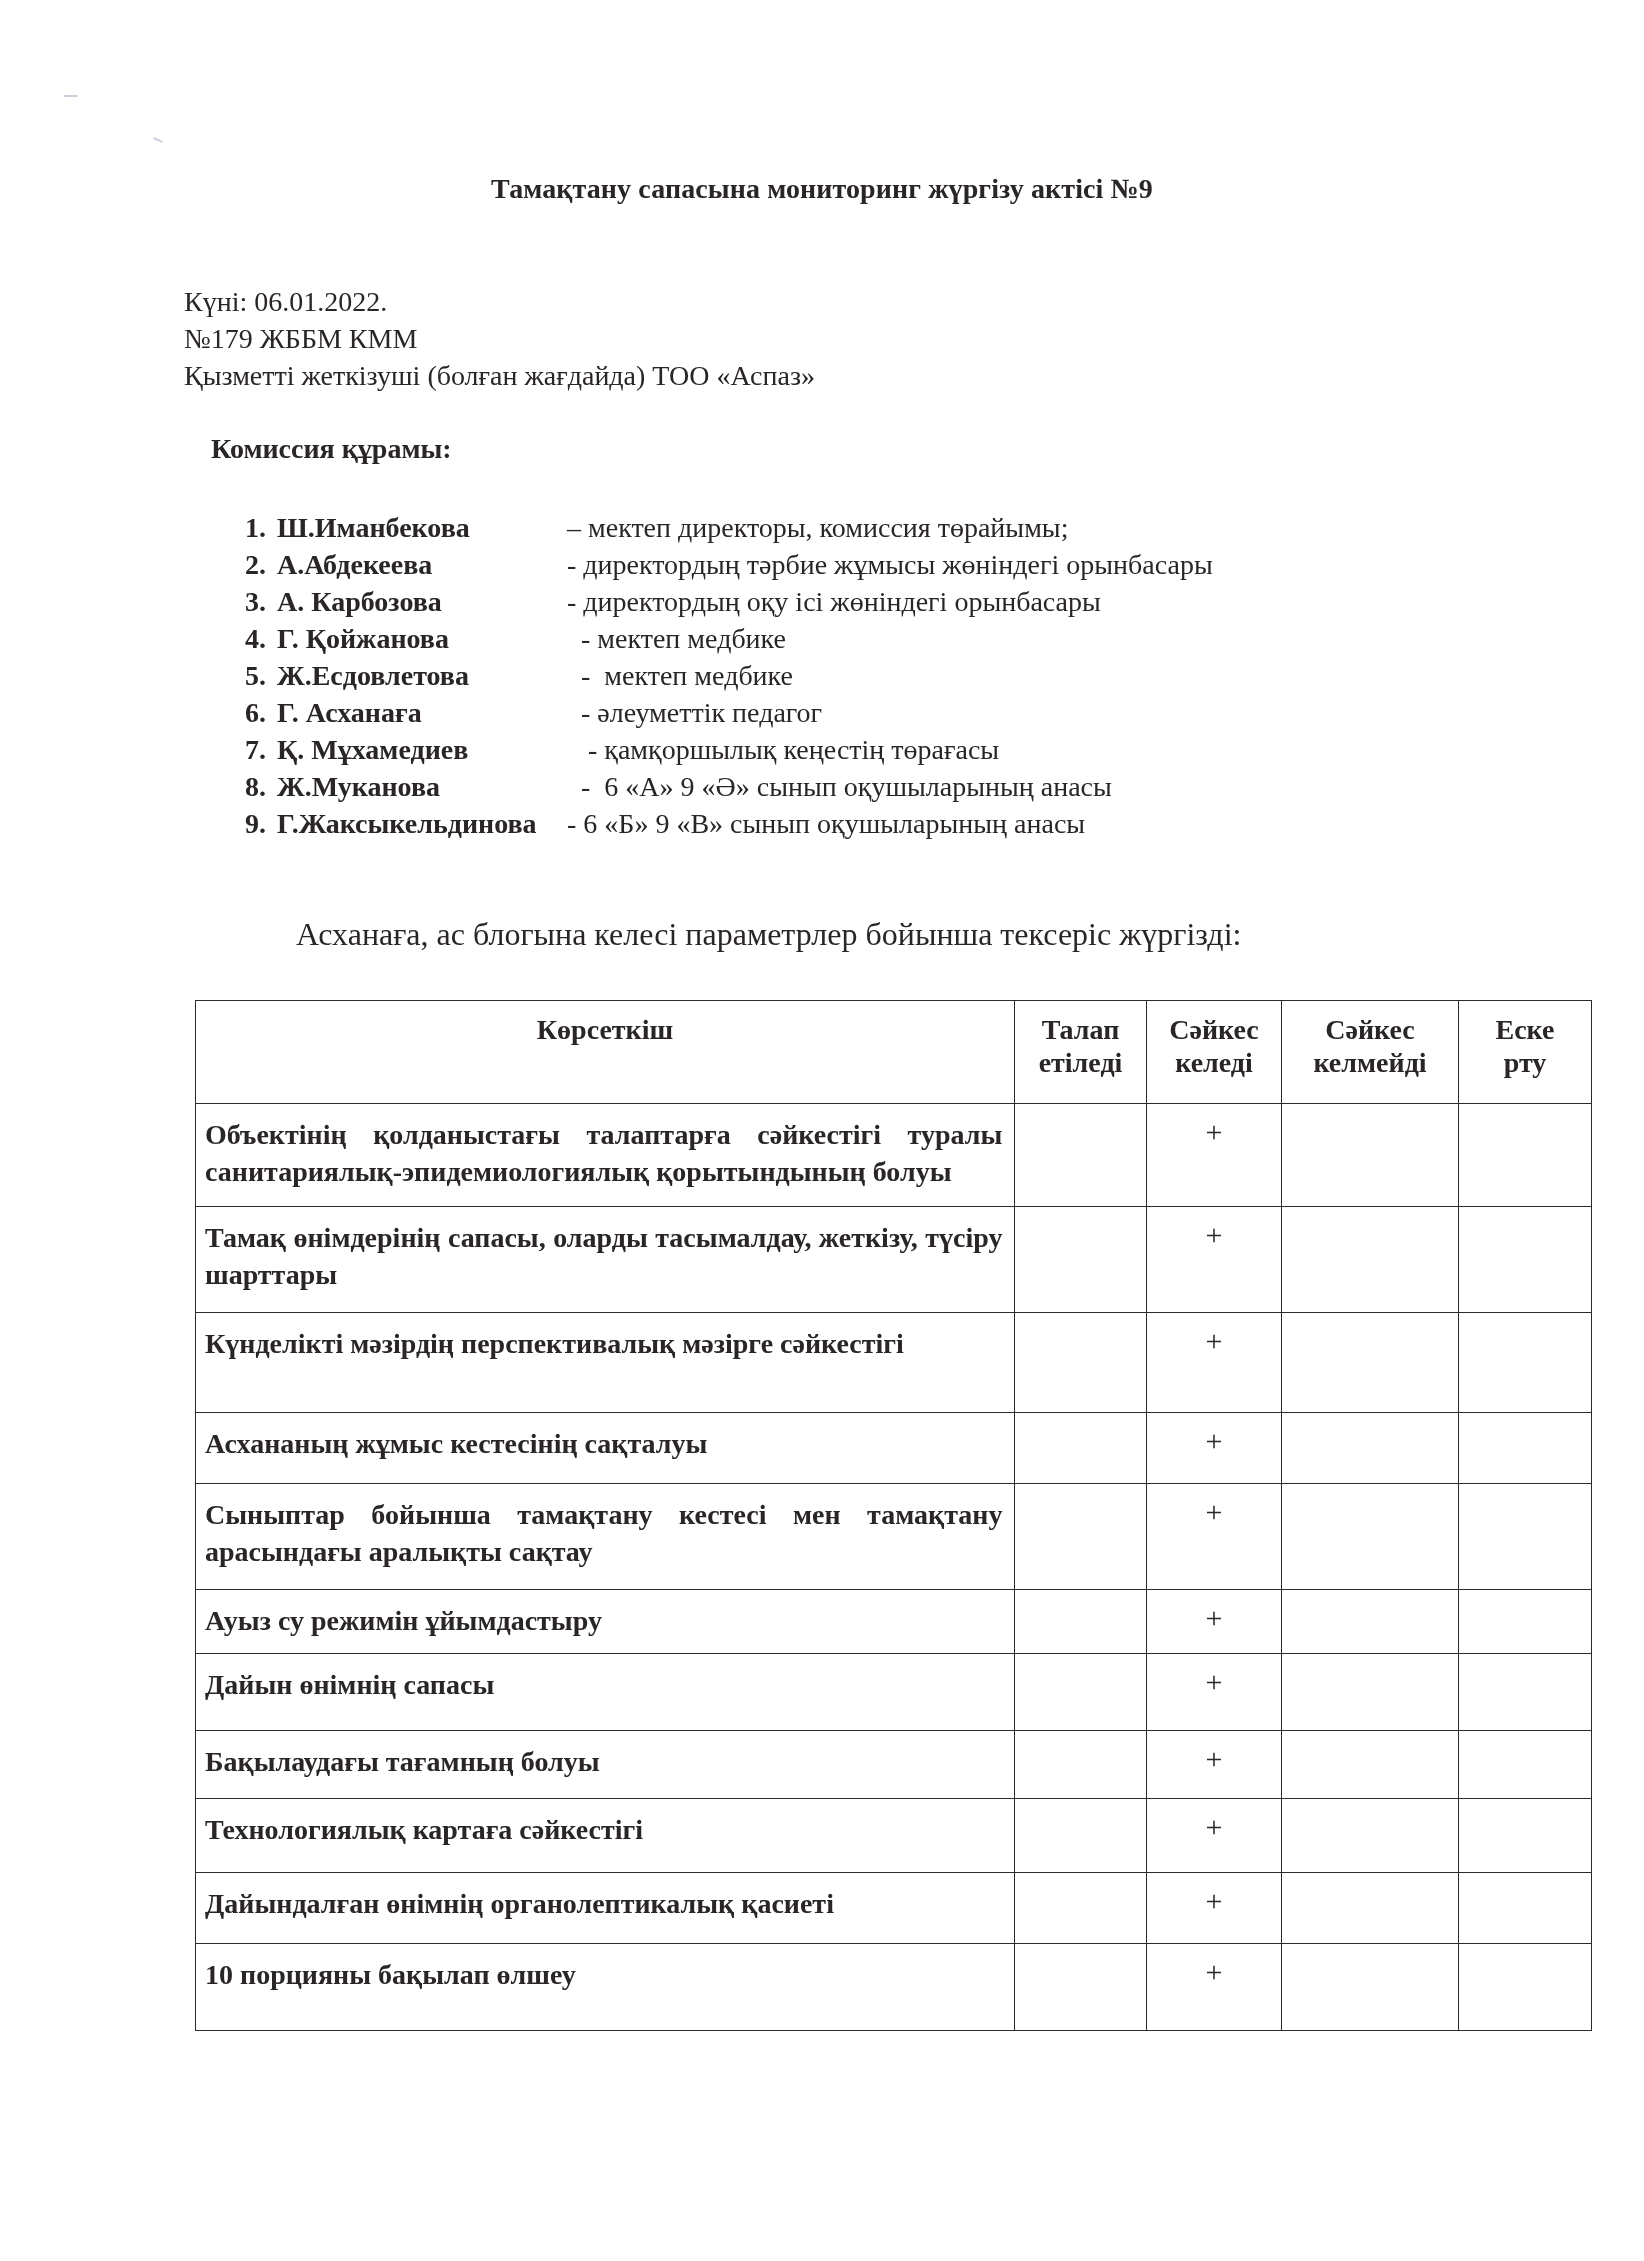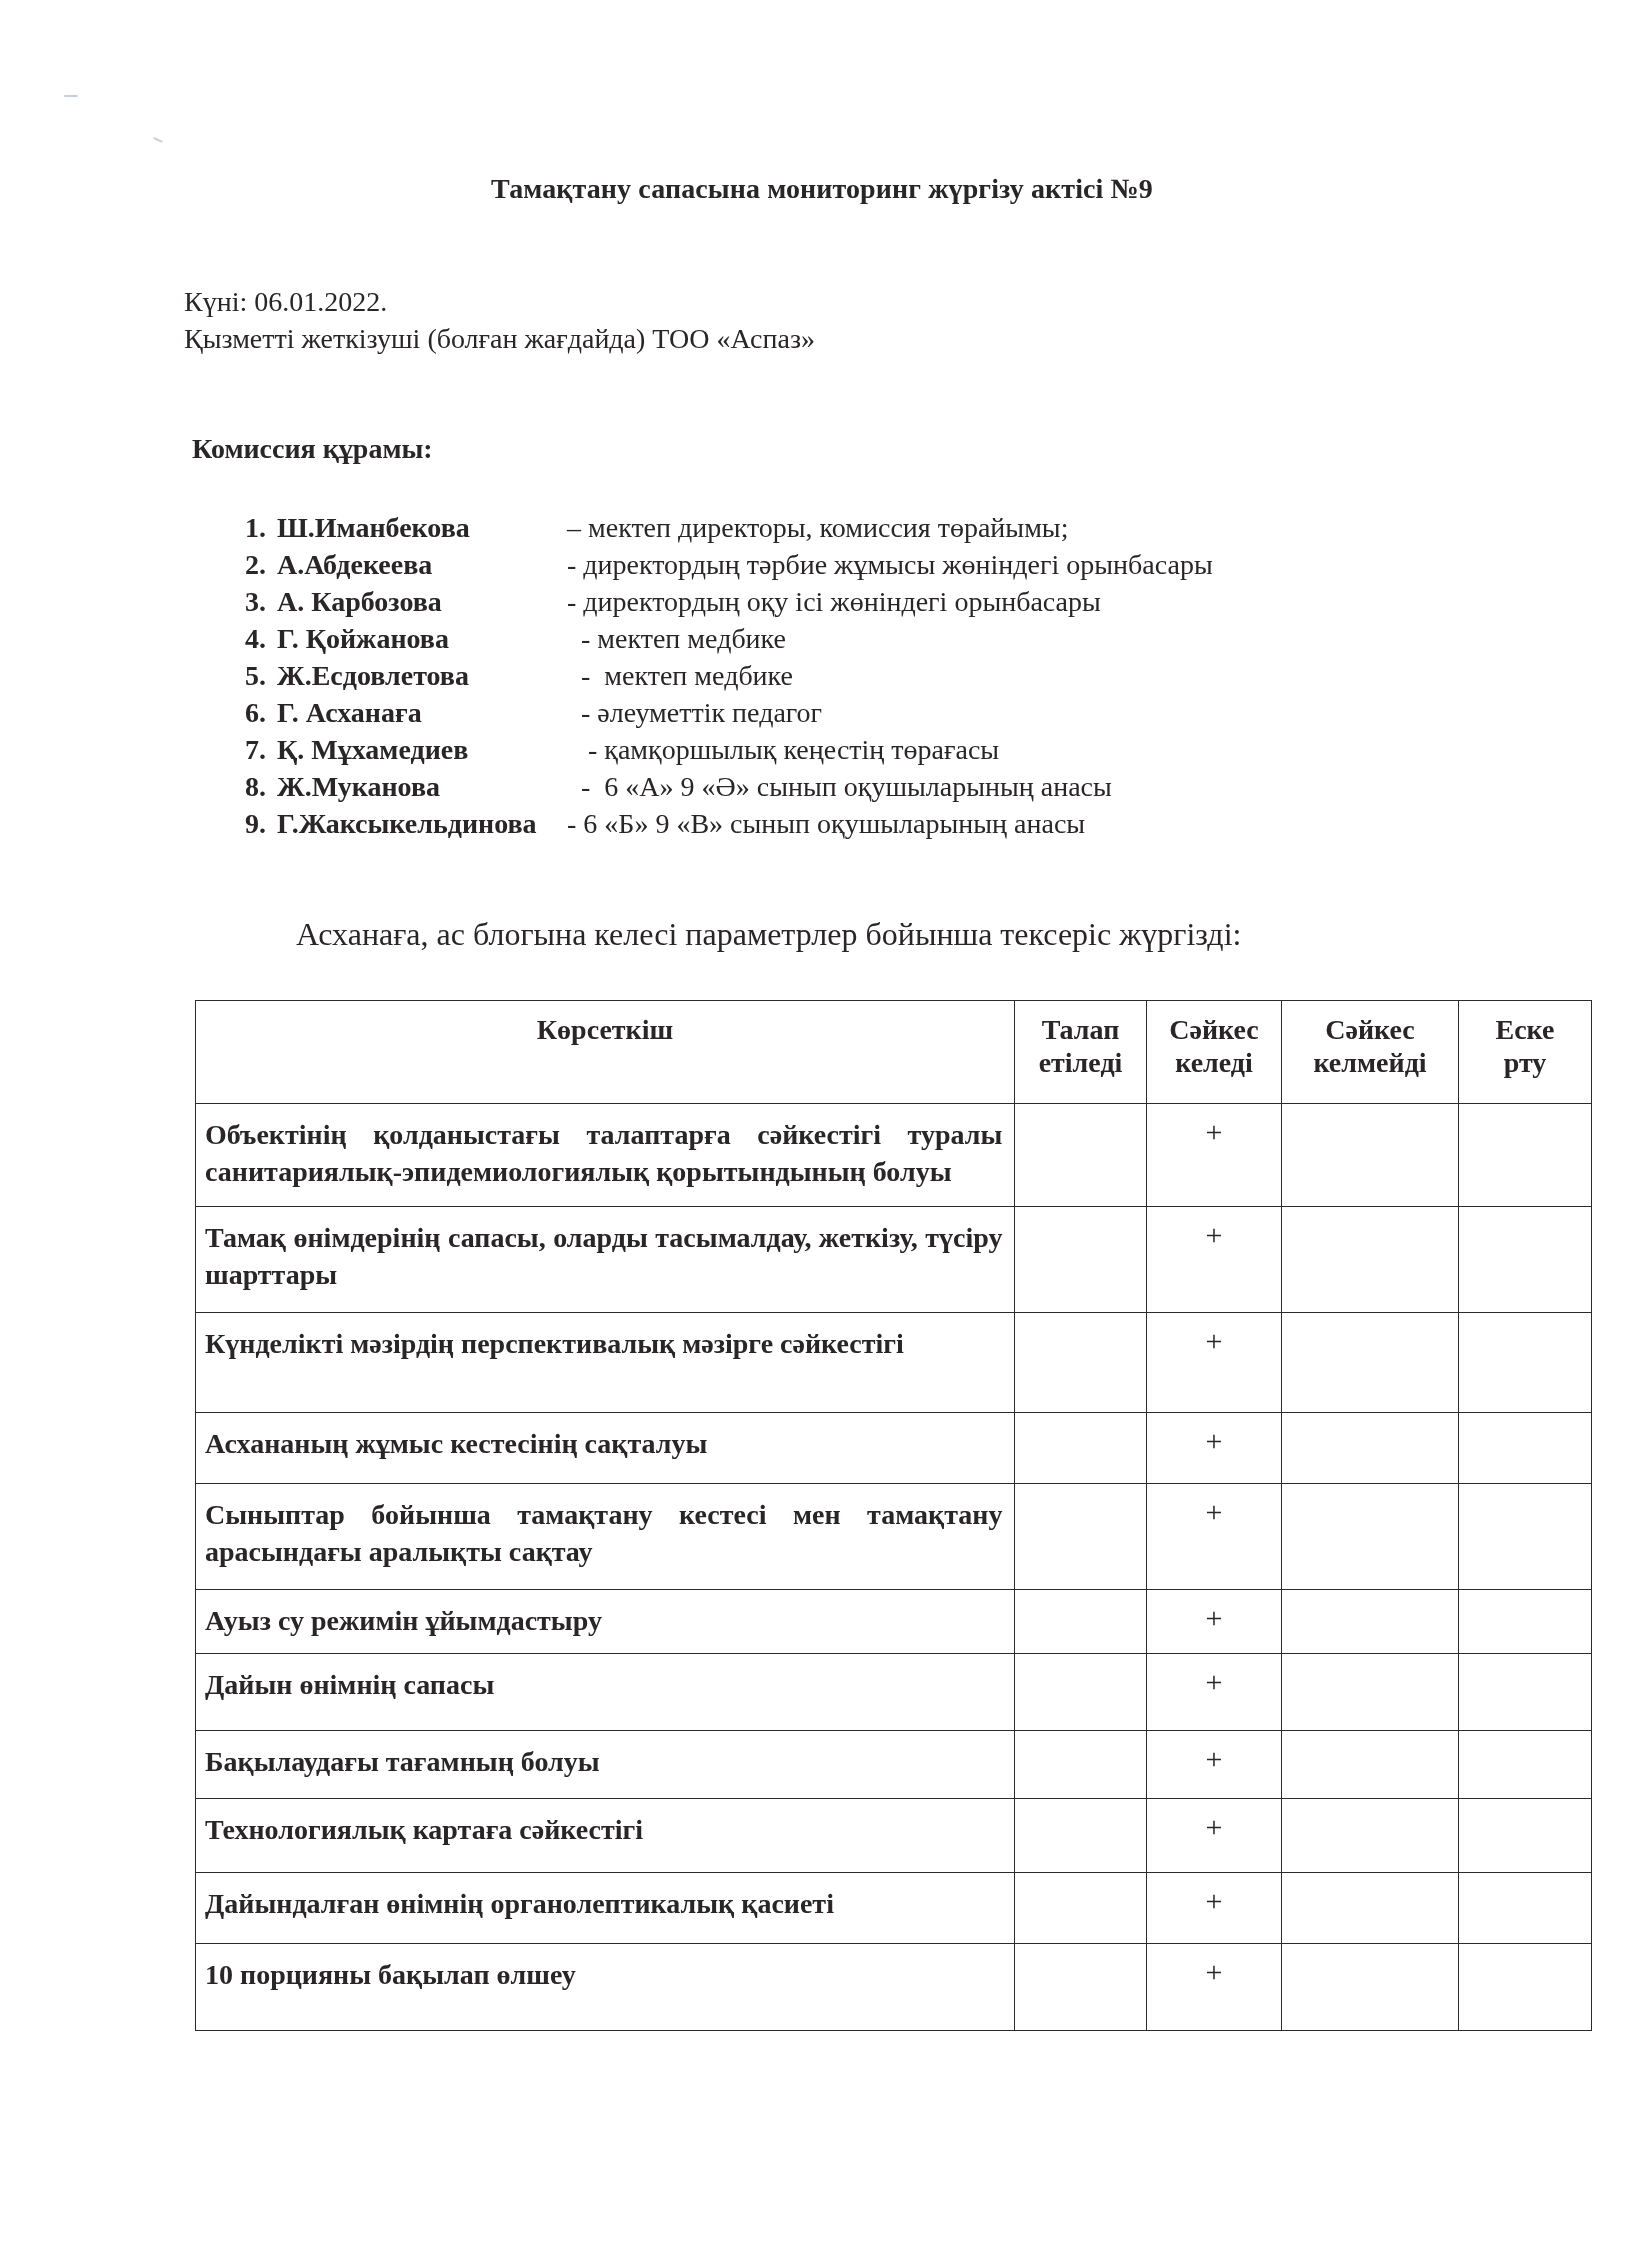--- a/index.html
+++ b/index.html
@@ -14,21 +14,21 @@
   .scan-mark { position: absolute; background: #c9cfdc; border-radius: 1.3px; }
   .title {
     position: absolute; left: 0; right: 0; top: 173px;
     text-align: center; font-weight: bold; font-size: 28px; letter-spacing: 0.1px;
   }
   .meta {
     position: absolute; left: 184px; top: 283px;
     font-size: 28px; line-height: 37px;
   }
   .commission-heading {
-    position: absolute; left: 192px; top: 433px;
+    position: absolute; left: 211px; top: 433px;
     font-size: 28px; font-weight: bold; text-align: right;
   }
   .members {
     position: absolute; left: 245px; top: 509px;
     font-size: 28px; line-height: 37px;
   }
   .member { display: flex; white-space: nowrap; }
   .member .num { font-weight: bold; width: 32px; }
   .member .name { font-weight: bold; width: 290px; }
   .member .role { }
@@ -75,20 +75,21 @@
 </head>
 <body>
 
 <div class="scan-mark" style="left:64px;top:95px;width:14px;height:1.9px;"></div>
 <div class="scan-mark" style="left:153px;top:139px;width:10.3px;height:1.9px;transform:rotate(25deg);"></div>
 
 <div class="title">Тамақтану сапасына мониторинг жүргізу актісі №9</div>
 
 <div class="meta">
   <div>Күні: 06.01.2022.</div>
+  <div>№179 ЖББМ КММ</div>
   <div>Қызметті жеткізуші (болған жағдайда) ТОО «Аспаз»</div>
 </div>
 
 <div class="commission-heading">Комиссия құрамы:</div>
 
 <div class="members">
   <div class="member">
     <span class="num">1.</span>
     <span class="name">Ш.Иманбекова</span>
     <span class="role">– мектеп директоры, комиссия төрайымы;</span>

